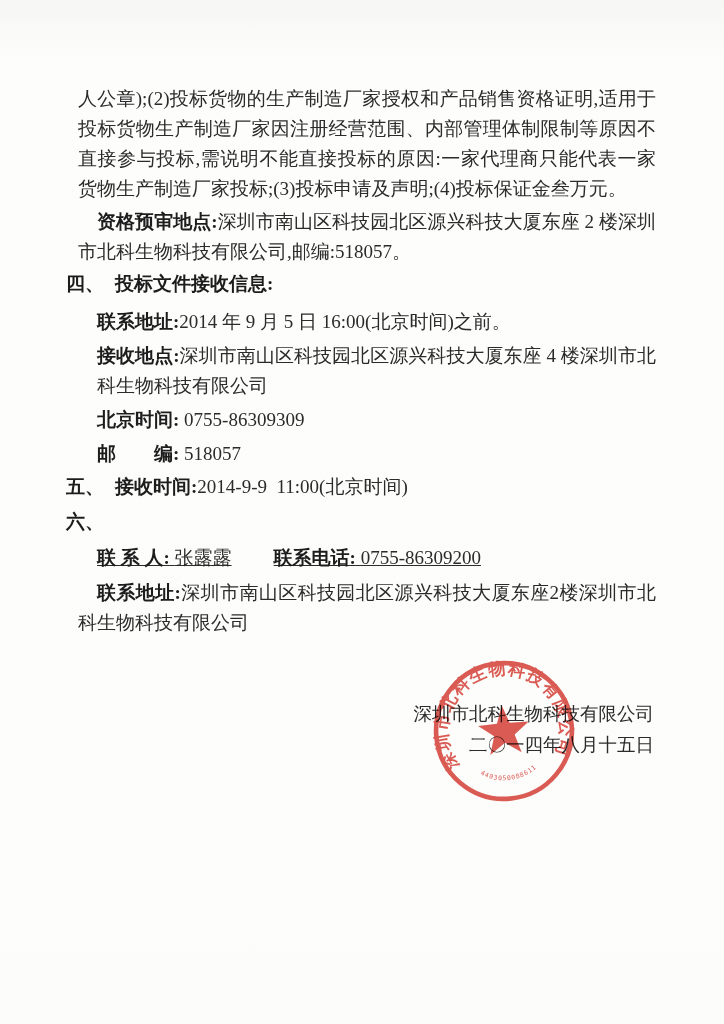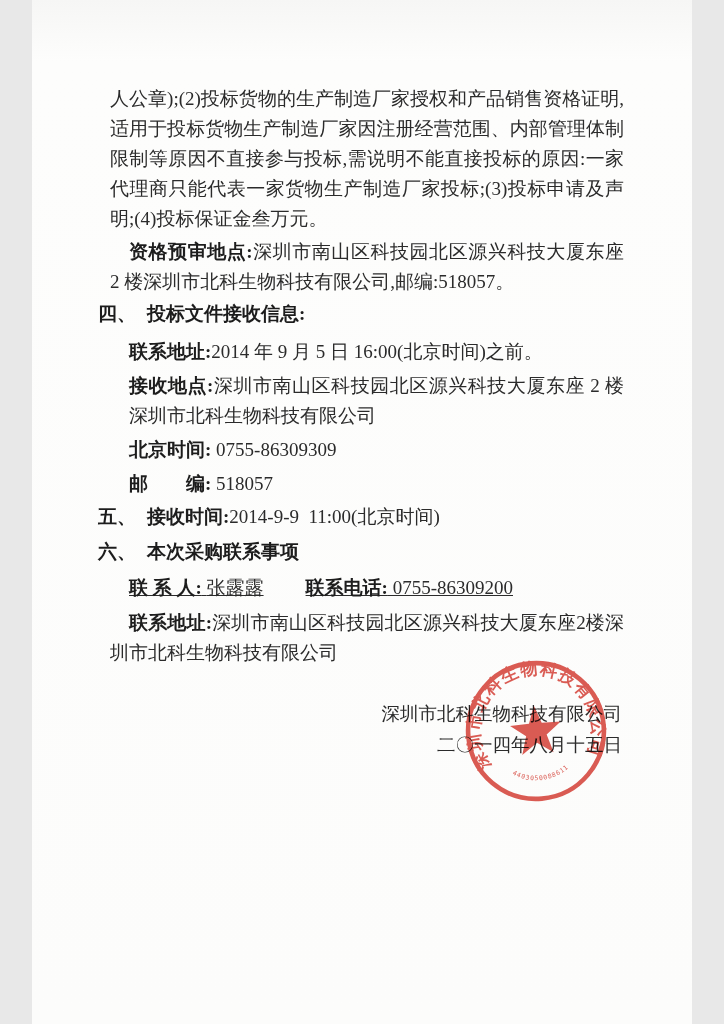--- a/index.html
+++ b/index.html
@@ -1,19 +1,19 @@
 <!DOCTYPE html>
 <html lang="zh"><head>
 <meta charset="utf-8">
 <style>
   html,body { margin:0; padding:0; }
   body { background:#e8e8e8; }
   .page {
     position:relative;
-    width:660px; height:1024px;
+    width:724px; height:1024px;
     margin:0 auto;
     background:linear-gradient(180deg,#f6f6f5 0%, #fdfdfc 6%, #fcfcfb 100%);
     box-sizing:border-box;
     padding:84px 68px 0 78px;
     font-family:"Liberation Serif","DejaVu Serif",serif;
     font-size:19px; line-height:30px; color:#2b2b2b;
     overflow:hidden;
   }
   p { margin:0; text-align:justify; }
   .bold { font-weight:bold; color:#1d1d1d; }
@@ -58,38 +58,37 @@
   <div class="sec-head" style="margin-top:2px;">
     <span class="sec-num">四、</span>
     <span>投标文件接收信息:</span>
   </div>
 
   <div class="sec4-items">
     <p class="item">
       <span class="bold keep-sp">联系地址:</span><span class="keep-sp">2014 年 9 月 5 日 16:00(北京时间)之前。</span>
     </p>
     <p class="item">
-      <span class="bold keep-sp">接收地点:</span><span class="keep-sp">深圳市南山区科技园北区源兴科技大厦东座 2 楼深圳市北科生物科技有限公司</span>
+      <span class="bold keep-sp">接收地点:</span><span class="keep-sp">深圳市南山区科技园北区源兴科技大厦东座 4 楼深圳市北科生物科技有限公司</span>
     </p>
     <p class="item">
       <span class="bold keep-sp">北京时间:</span> <span class="keep-sp">0755-86309309</span>
     </p>
     <p class="item">
       <span class="bold keep-sp">邮　　编:</span> <span class="keep-sp">518057</span>
     </p>
   </div>
 
   <div class="sec-head sec5">
     <span class="sec-num">五、</span>
     <span><span class="bold keep-sp">接收时间:</span><span class="keep-sp" style="font-weight:normal;color:#2b2b2b;">2014-9-9  11:00(北京时间)</span></span>
   </div>
 
   <div class="sec-head sec6">
     <span class="sec-num">六、</span>
-    <span>本次采购联系事项</span>
   </div>
 
   <p class="contact-row">
     <span class="bold keep-sp">联 系 人:</span> <span class="keep-sp">张露露</span><span class="phone-part"><span class="bold keep-sp">联系电话:</span><span class="keep-sp"> 0755-86309200</span></span>
   </p>
 
   <p class="indent1 addr">
     <span class="bold keep-sp">联系地址:</span><span class="keep-sp">深圳市南山区科技园北区源兴科技大厦东座2楼深圳市北科生物科技有限公司</span>
   </p>
 

